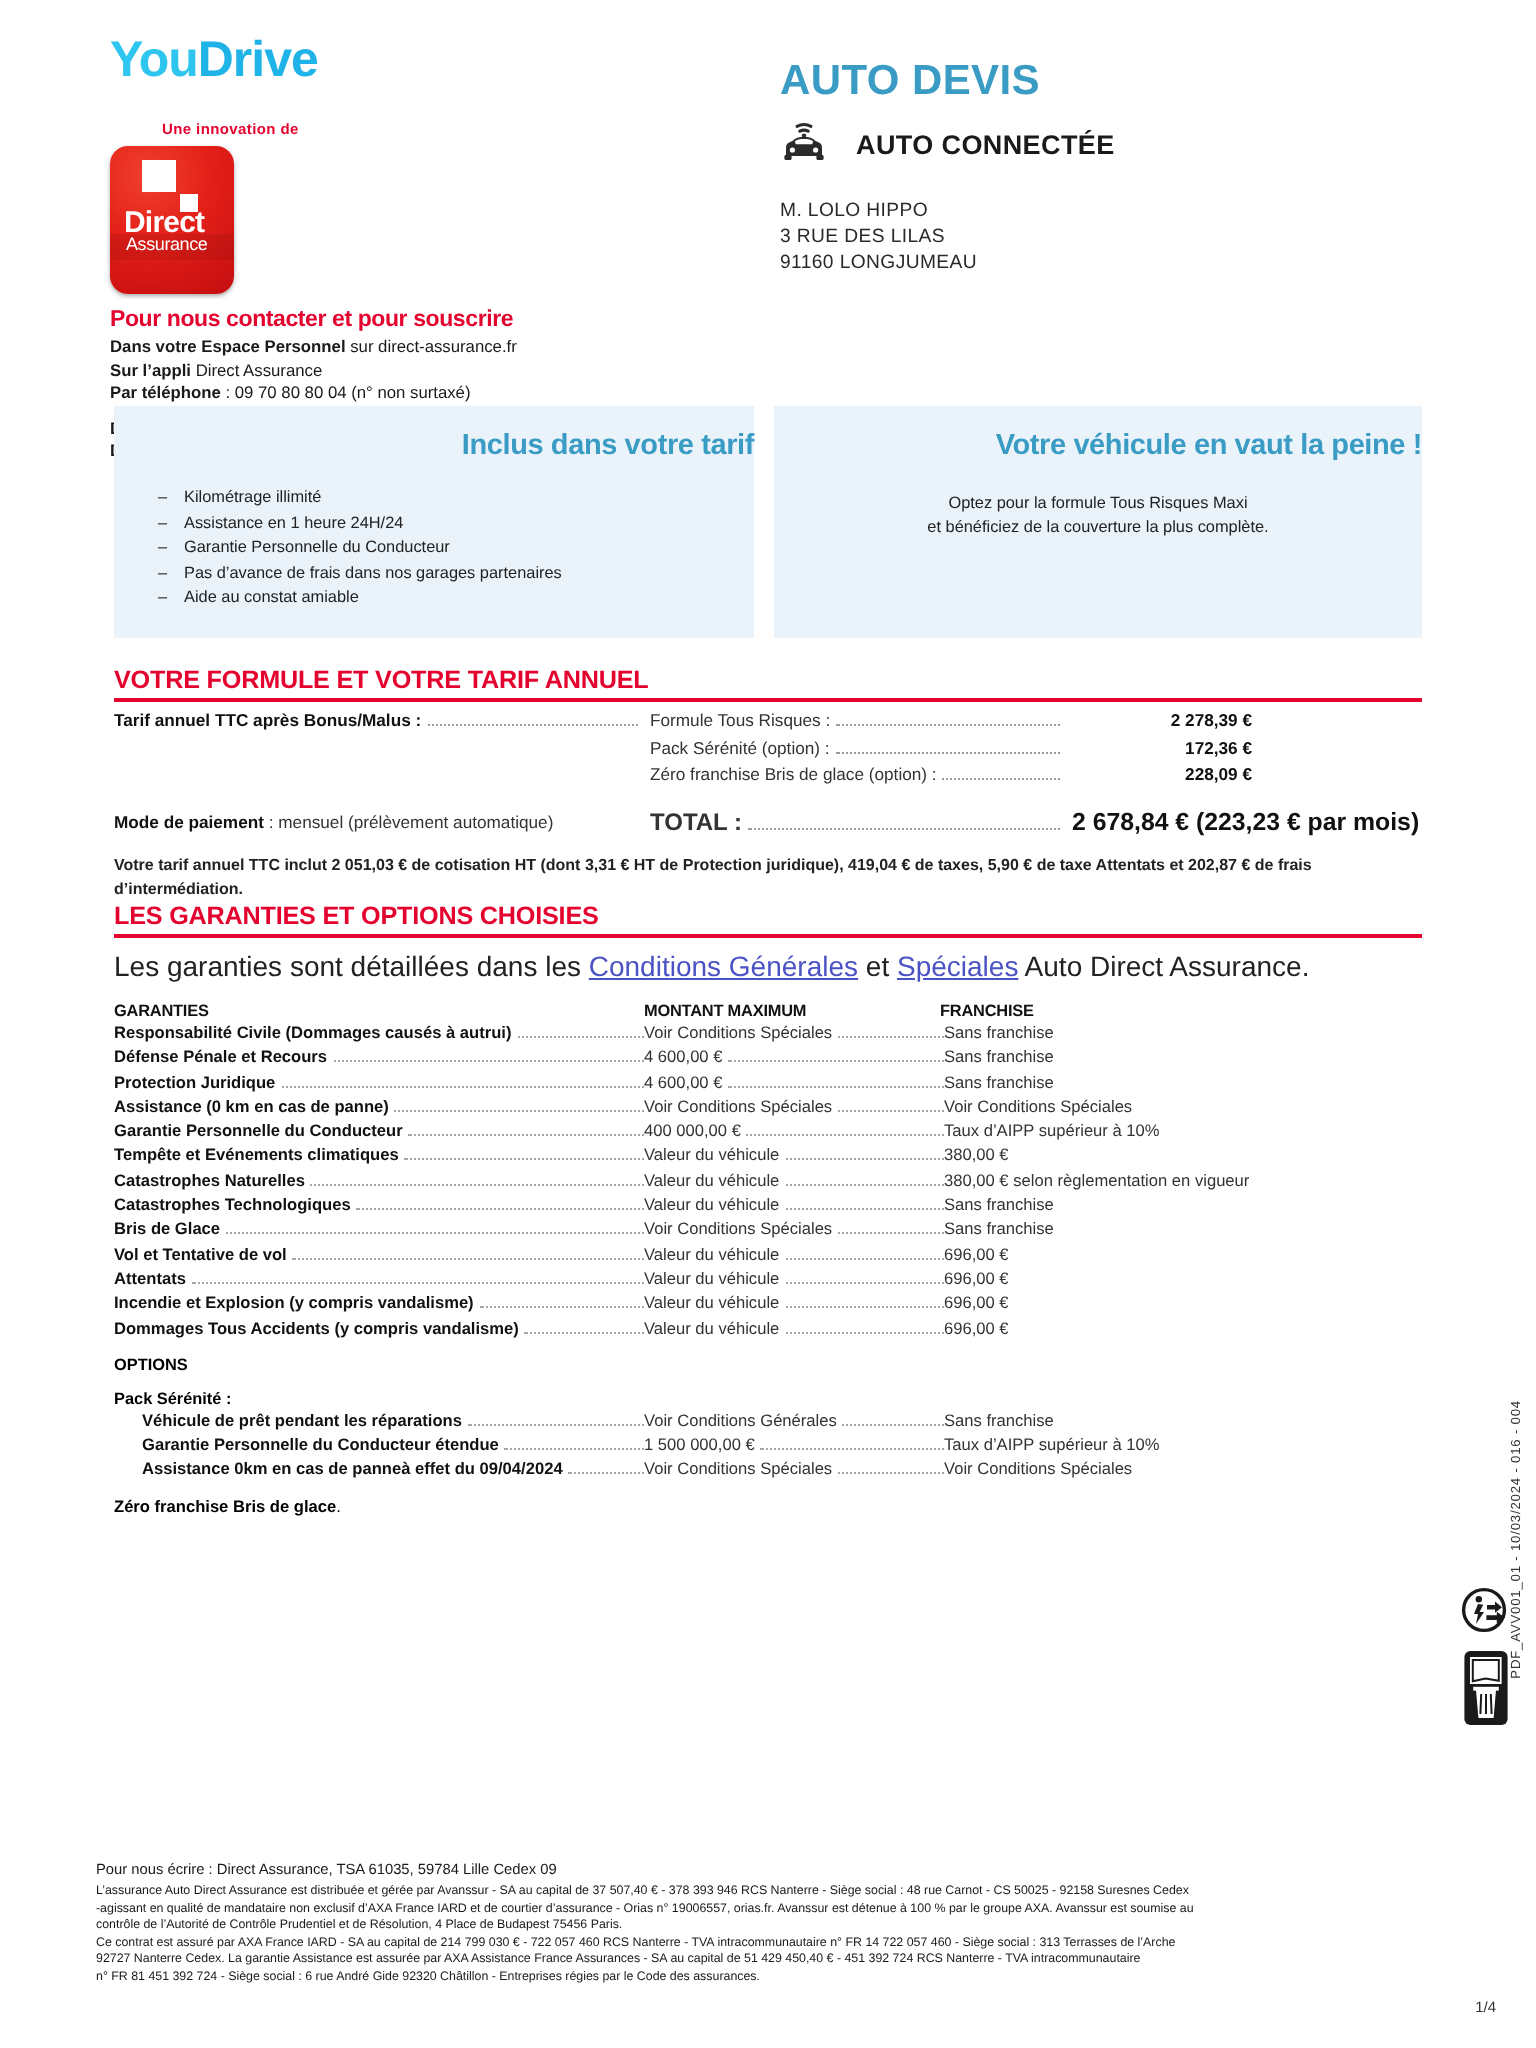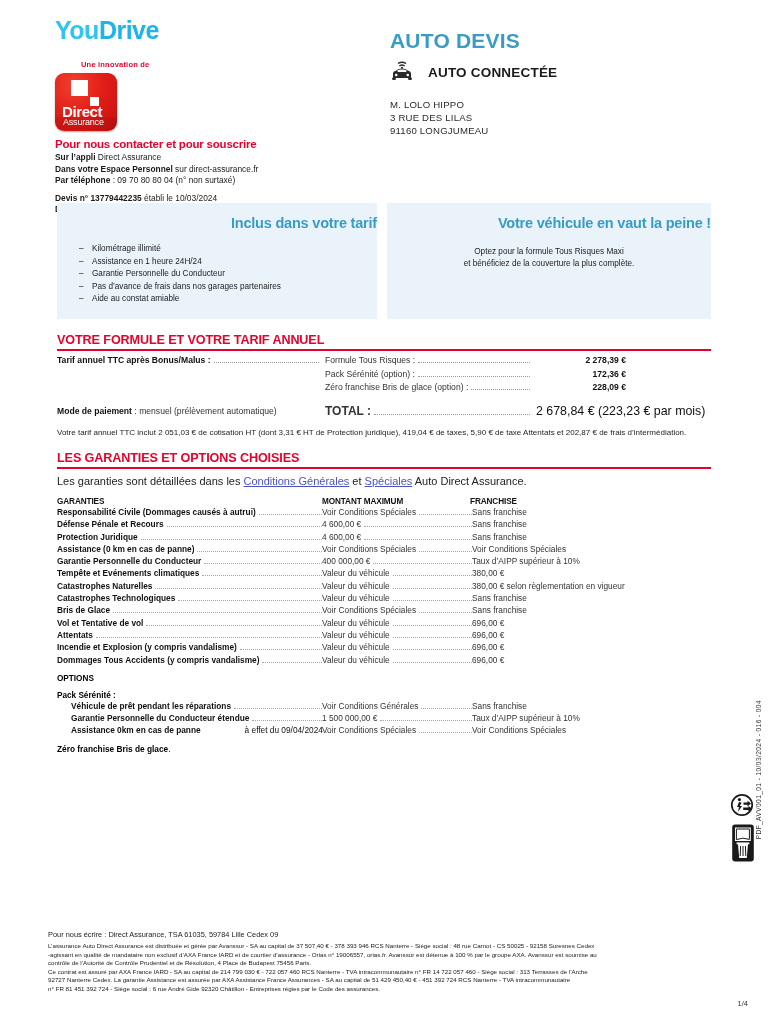--- a/index.html
+++ b/index.html
@@ -12,21 +12,21 @@
   
   .header{position:absolute;left:0;top:0;width:768px;height:200px;}
 
   .logo-block{position:absolute;left:55px;top:18px;width:300px;}
   .youdrive{font-size:25px;font-weight:bold;letter-spacing:-0.5px;line-height:1;}
   .yd-you{color:#2ec6ef;}
   .yd-drive{color:#1fb3e8;}
   .innov{color:#e4032e;font-size:7.5px;font-weight:bold;margin-top:17px;margin-left:26px;letter-spacing:.2px;}
 
   .da-logo{
-    position:relative;margin-top:4px;margin-left:0;width:62px;height:58px;border-radius:9px;
+    position:relative;margin-top:4px;margin-left:0;width:62px;height:74px;border-radius:9px;
     background:radial-gradient(circle at 30% 20%, #f0402e 0%, #e31f18 45%, #c40d10 100%);
     box-shadow:0 1px 2px rgba(0,0,0,.35);overflow:hidden;
   }
   .da-sq1{position:absolute;left:16px;top:7px;width:17px;height:16px;background:#fff;}
   .da-sq2{position:absolute;left:35px;top:24px;width:9px;height:9px;background:#fff;}
   .da-direct{position:absolute;left:7px;top:31px;color:#fff;font-size:15px;font-weight:bold;letter-spacing:-.4px;line-height:1;}
   .da-assur{position:absolute;left:8px;top:45px;color:#fff;font-size:9px;font-weight:normal;letter-spacing:-.2px;line-height:1;}
   .da-assur-bg{position:absolute;left:0;top:44px;width:62px;height:13px;background:rgba(0,0,0,.07);}
 
   .contact-title{color:#e4032e;font-size:11.5px;font-weight:bold;margin-top:7px;letter-spacing:-.2px;}
@@ -62,26 +62,26 @@
   .t-left{width:262px;display:flex;align-items:baseline;}
   .t-left .lbl{white-space:nowrap;font-weight:bold;}
   .t-left .lbl .norm{font-weight:normal;color:#333;}
   .lead{flex:1;border-bottom:1.1px dotted #9a9a9a;margin:0 0 3px 3px;min-width:6px;}
   .t-mid{width:205px;display:flex;align-items:baseline;margin-left:6px;color:#333;}
   .t-mid .mlbl{white-space:nowrap;}
   .t-amt{text-align:right;width:96px;font-weight:bold;white-space:nowrap;}
   .trow2{margin-top:2.5px;}
   .total-row{margin-top:11px;align-items:center;}
   .total-lbl{font-size:12px;font-weight:bold;}
-  .total-amt{font-size:12.4px;font-weight:normal;white-space:nowrap;margin-left:6px;}
-  .note{margin-top:9px;font-size:8px;color:#222;line-height:11.5px;}
+  .total-amt{font-size:12.4px;font-weight:bold;white-space:nowrap;margin-left:6px;}
+  .note{margin-top:9px;font-size:8px;color:#222;line-height:11.5px;font-weight:bold;}
 
   
   .gar{position:absolute;left:57px;top:470px;width:654px;}
-  .gar-intro{font-size:11px;color:#222;margin-top:5px;}
+  .gar-intro{font-size:14px;color:#222;margin-top:5px;}
   .lnk{color:#4b52c4;text-decoration:underline;}
   .ghead{display:flex;font-size:8.2px;font-weight:bold;color:#111;margin-top:10px;letter-spacing:-.1px;}
   .c1{width:265px;}
   .c2{width:148px;}
   .c3{flex:1;}
   .grow{display:flex;font-size:8.3px;color:#111;line-height:12.3px;}
   .g-name{width:265px;display:flex;align-items:baseline;font-weight:bold;}
   .g-name .gt{white-space:nowrap;}
   .g-mid{width:150px;display:flex;align-items:baseline;color:#333;}
   .g-mid .gm{white-space:nowrap;}
@@ -121,22 +121,22 @@
       <div class="da-logo">
         <div class="da-sq1"></div>
         <div class="da-sq2"></div>
         <div class="da-assur-bg"></div>
         <div class="da-direct">Direct</div>
         <div class="da-assur">Assurance</div>
       </div>
 
       <div class="contact-title">Pour nous contacter et pour souscrire</div>
       <div class="contact-lines">
+        <div><b>Dans votre Espace Personnel</b><span> sur direct-assurance.fr</span></div>
         <div><b>Sur l’appli</b><span> Direct Assurance</span></div>
-        <div><b>Dans votre Espace Personnel</b><span> sur direct-assurance.fr</span></div>
         <div><b>Par téléphone</b><span> : 09 70 80 80 04 (n° non surtaxé)</span></div>
       </div>
       <div class="devis-lines">
         <div><b>Devis n° 13779442235</b><span> établi le 10/03/2024</span></div>
         <div><b>Date d’effet souhaitée</b><span> : 10/03/2024</span></div>
       </div>
     </div>
 
     <div class="quote-head">
       <div class="quote-title">AUTO DEVIS</div>
@@ -416,21 +416,21 @@
           </div>
           <div class="g-mid">
             <span class="gm">1 500 000,00 €</span>
             <span class="g-lead"></span>
           </div>
           <div class="g-fr">Taux d’AIPP supérieur à 10%</div>
         </div>
         <div class="grow">
           <div class="g-name indent">
             <span class="gt">Assistance 0km en cas de panne</span>
-            <span class="gt" style="font-weight: normal; margin-left: 44px;"> à effet du 09/04/2024</span>
+            <span class="gt" style="font-weight: bold;"> à effet du 09/04/2024</span>
             <span class="g-lead"></span>
           </div>
           <div class="g-mid">
             <span class="gm">Voir Conditions Spéciales</span>
             <span class="g-lead"></span>
           </div>
           <div class="g-fr">Voir Conditions Spéciales</div>
         </div>
       </div>
 

